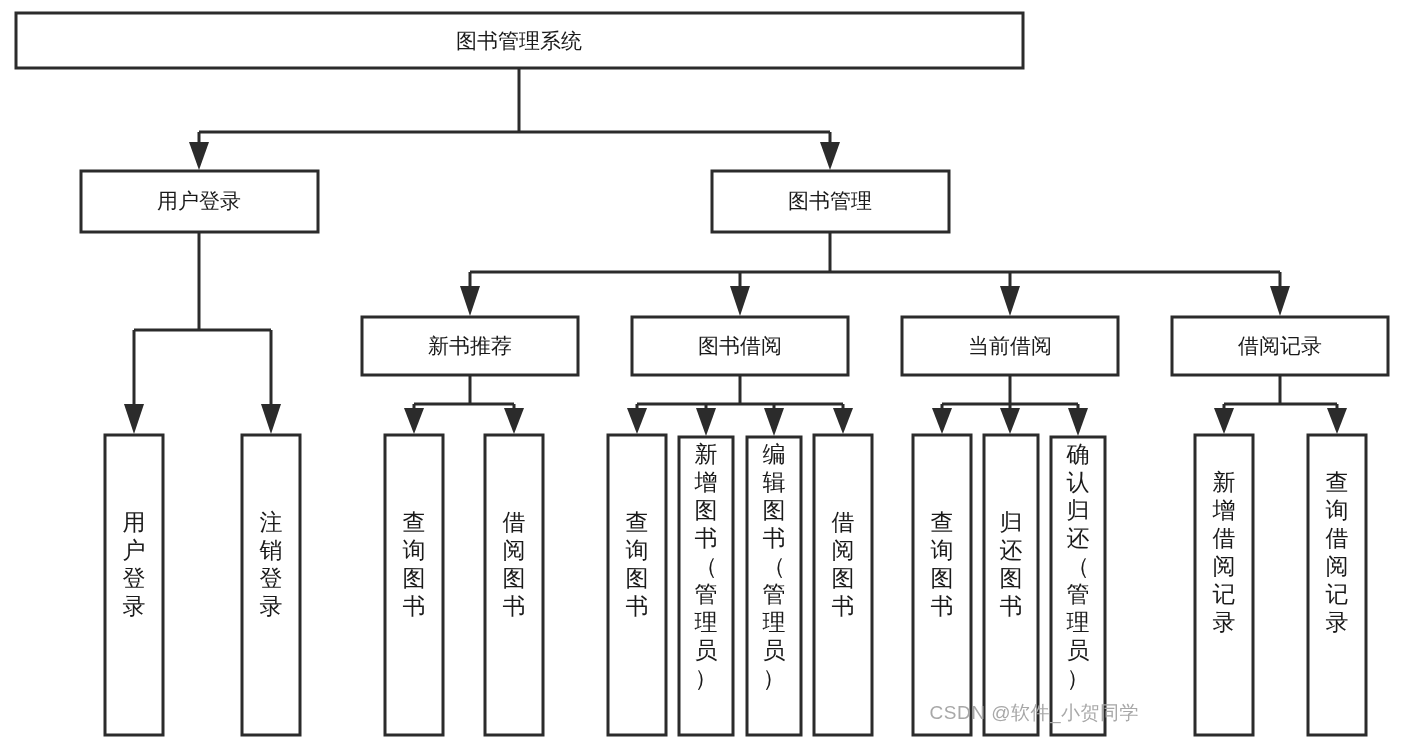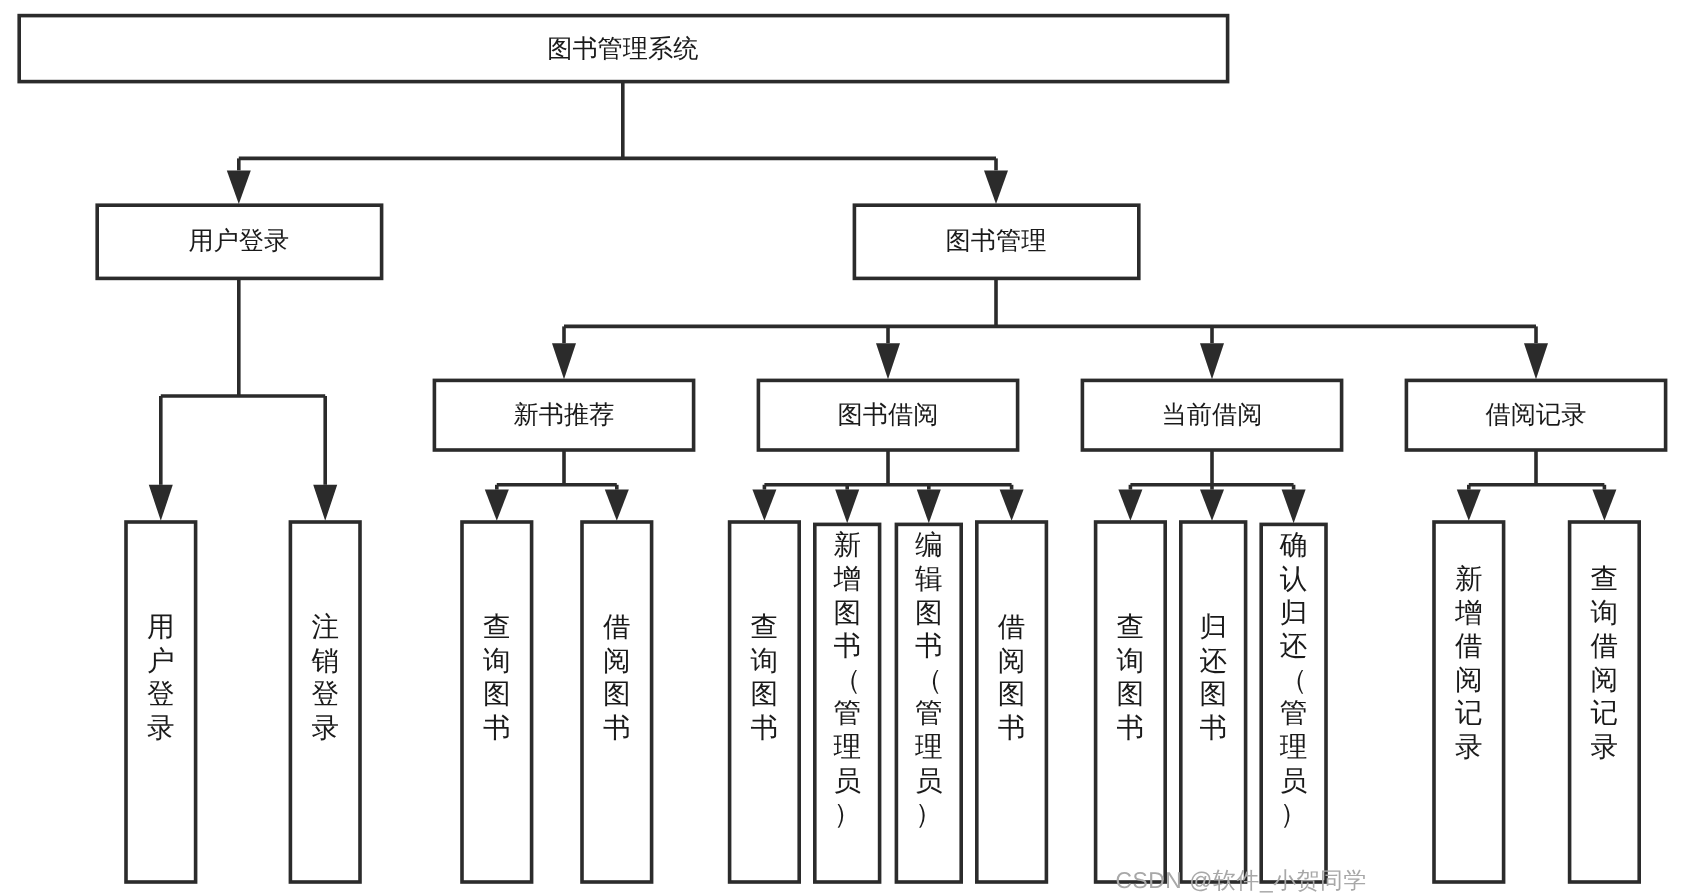--- a/index.html
+++ b/index.html
@@ -50,21 +50,21 @@
   }
   .node-label-v {
     font-family: "Liberation Sans", "DejaVu Sans", sans-serif;
     fill: #1a1a1a;
     font-size: 23px;
     text-anchor: middle;
   }
   .watermark {
     position: absolute;
     right: 8px;
-    bottom: 0;
+    bottom: 21px;
     font-family: "Liberation Sans", "DejaVu Sans", sans-serif;
     font-size: 19px;
     color: #a8a8a8;
     letter-spacing: 0.5px;
     white-space: nowrap;
     pointer-events: none;
   }
 </style>
 </head>
 <body>

